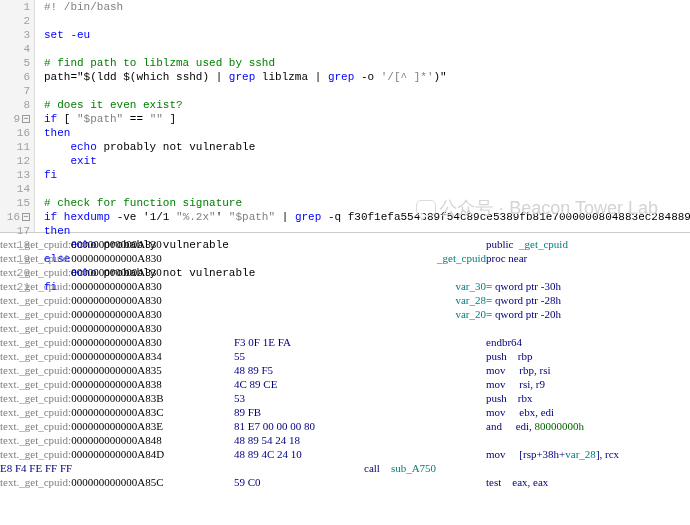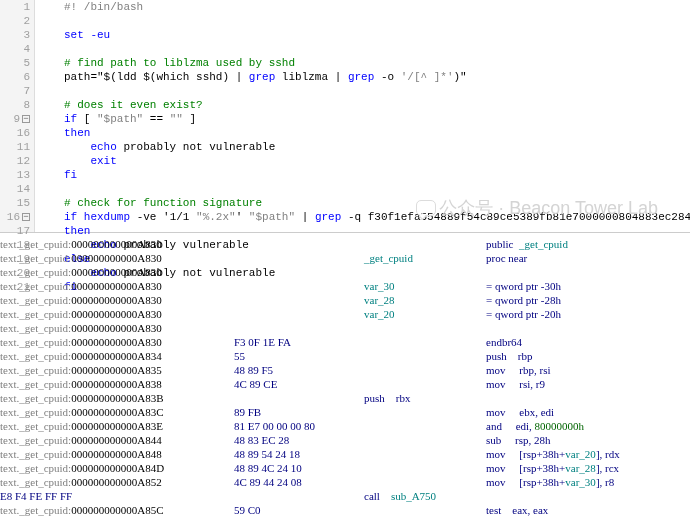--- a/index.html
+++ b/index.html
@@ -44,21 +44,21 @@
   }
   .fold::before {
     content: "−";
     display: block;
     font-size: 9px;
     line-height: 6px;
     color: #666;
     text-align: center;
   }
   .code-area {
-    margin-left: 64px;
+    margin-left: 44px;
     padding-top: 0;
     white-space: pre;
   }
   .c-line { height: 14px; }
   .str { color: #808080; }
   .cm  { color: #008000; }
   .kw  { color: #0000ff; }
   .txt { color: #000; text-align: right; }
 
   .watermark {
@@ -96,21 +96,21 @@
   .row {
     display: grid;
     grid-template-columns: 234px 130px 122px 200px;
     height: 14px;
     white-space: pre;
     font-family: Liberation Serif, serif;
   }
   .c-seg { color: #808080; }
   .c-addr{ color: #000; }
   .c-hex { color: #000080; }
-  .c-arg { color: #008080; }
+  .c-arg { color: #008080; text-align: right; }
   .c-ins { color: #000080; }
   .c-num { color: #006400; }
 </style>
 </head>
 <body>
 
 <div class="top-pane">
   <div class="gutter" id="gutter">
       <div class="gutter-line">1</div>
       <div class="gutter-line">2</div>
@@ -148,24 +148,22 @@
       <div class="row"><span><span class="c-seg">text._get_cpuid:</span><span class="c-addr">000000000000A830</span></span><span class="c-hex"></span><span class="c-arg">_get_cpuid</span><span><span class="c-ins">proc near</span></span></div>
       <div class="row"><span><span class="c-seg">text._get_cpuid:</span><span class="c-addr">000000000000A830</span></span><span class="c-hex"></span><span class="c-arg"></span><span><span class="c-ins"></span></span></div>
       <div class="row"><span><span class="c-seg">text._get_cpuid:</span><span class="c-addr">000000000000A830</span></span><span class="c-hex"></span><span class="c-arg">var_30</span><span><span class="c-ins">= qword ptr -30h</span></span></div>
       <div class="row"><span><span class="c-seg">text._get_cpuid:</span><span class="c-addr">000000000000A830</span></span><span class="c-hex"></span><span class="c-arg">var_28</span><span><span class="c-ins">= qword ptr -28h</span></span></div>
       <div class="row"><span><span class="c-seg">text._get_cpuid:</span><span class="c-addr">000000000000A830</span></span><span class="c-hex"></span><span class="c-arg">var_20</span><span><span class="c-ins">= qword ptr -20h</span></span></div>
       <div class="row"><span><span class="c-seg">text._get_cpuid:</span><span class="c-addr">000000000000A830</span></span><span class="c-hex"></span><span class="c-arg"></span><span><span class="c-ins"></span></span></div>
       <div class="row"><span><span class="c-seg">text._get_cpuid:</span><span class="c-addr">000000000000A830</span></span><span class="c-hex">F3 0F 1E FA</span><span class="c-arg"></span><span><span class="c-ins">endbr64</span></span></div>
       <div class="row"><span><span class="c-seg">text._get_cpuid:</span><span class="c-addr">000000000000A834</span></span><span class="c-hex">55</span><span class="c-arg"></span><span><span class="c-ins">push    rbp</span></span></div>
       <div class="row"><span><span class="c-seg">text._get_cpuid:</span><span class="c-addr">000000000000A835</span></span><span class="c-hex">48 89 F5</span><span class="c-arg"></span><span><span class="c-ins">mov     rbp, rsi</span></span></div>
       <div class="row"><span><span class="c-seg">text._get_cpuid:</span><span class="c-addr">000000000000A838</span></span><span class="c-hex">4C 89 CE</span><span class="c-arg"></span><span><span class="c-ins">mov     rsi, r9</span></span></div>
-      <div class="row"><span><span class="c-seg">text._get_cpuid:</span><span class="c-addr">000000000000A83B</span></span><span class="c-arg"></span><span><span class="c-ins">push    rbx</span></span></div>
+      <div class="row"><span><span class="c-seg">text._get_cpuid:</span><span class="c-addr">000000000000A83B</span></span><span class="c-hex">53</span><span class="c-arg"></span><span><span class="c-ins">push    rbx</span></span></div>
       <div class="row"><span><span class="c-seg">text._get_cpuid:</span><span class="c-addr">000000000000A83C</span></span><span class="c-hex">89 FB</span><span class="c-arg"></span><span><span class="c-ins">mov     ebx, edi</span></span></div>
       <div class="row"><span><span class="c-seg">text._get_cpuid:</span><span class="c-addr">000000000000A83E</span></span><span class="c-hex">81 E7 00 00 00 80</span><span class="c-arg"></span><span><span class="c-ins">and     edi, </span><span class="c-num">80000000h</span></span></div>
-      <div class="row"><span><span class="c-seg">text._get_cpuid:</span><span class="c-addr">000000000000A844</span></span><span class="c-hex">48 83 EC 28</span><span class="c-arg"></span><span><span class="c-ins">sub     rsp, 28h</span></span></div>
-      <div class="row"><span><span class="c-seg">text._get_cpuid:</span><span class="c-addr">000000000000A848</span></span><span class="c-hex">48 89 54 24 18</span><span class="c-arg"></span><span><span class="c-ins">mov     [rsp+38h+<span class="c-arg">var_20</span>], rdx</span></span></div>
+      <div class="row"><span><span class="c-seg">text._get_cpuid:</span><span class="c-addr">000000000000A848</span></span><span class="c-hex">48 89 54 24 18</span><span class="c-arg"></span></div>
       <div class="row"><span><span class="c-seg">text._get_cpuid:</span><span class="c-addr">000000000000A84D</span></span><span class="c-hex">48 89 4C 24 10</span><span class="c-arg"></span><span><span class="c-ins">mov     [rsp+38h+<span class="c-arg">var_28</span>], rcx</span></span></div>
-      <div class="row"><span><span class="c-seg">text._get_cpuid:</span><span class="c-addr">000000000000A852</span></span><span class="c-hex">4C 89 44 24 08</span><span class="c-arg"></span><span><span class="c-ins">mov     [rsp+38h+<span class="c-arg">var_30</span>], r8</span></span></div>
       <div class="row"><span class="c-hex">E8 F4 FE FF FF</span><span class="c-arg"></span><span><span class="c-ins">call    <span class="c-arg">sub_A750</span></span></span></div>
       <div class="row"><span><span class="c-seg">text._get_cpuid:</span><span class="c-addr">000000000000A85C</span></span><span class="c-hex">59 C0</span><span class="c-arg"></span><span><span class="c-ins">test    eax, eax</span></span></div>
     </div>
 
 </div>
 
 </body></html>

